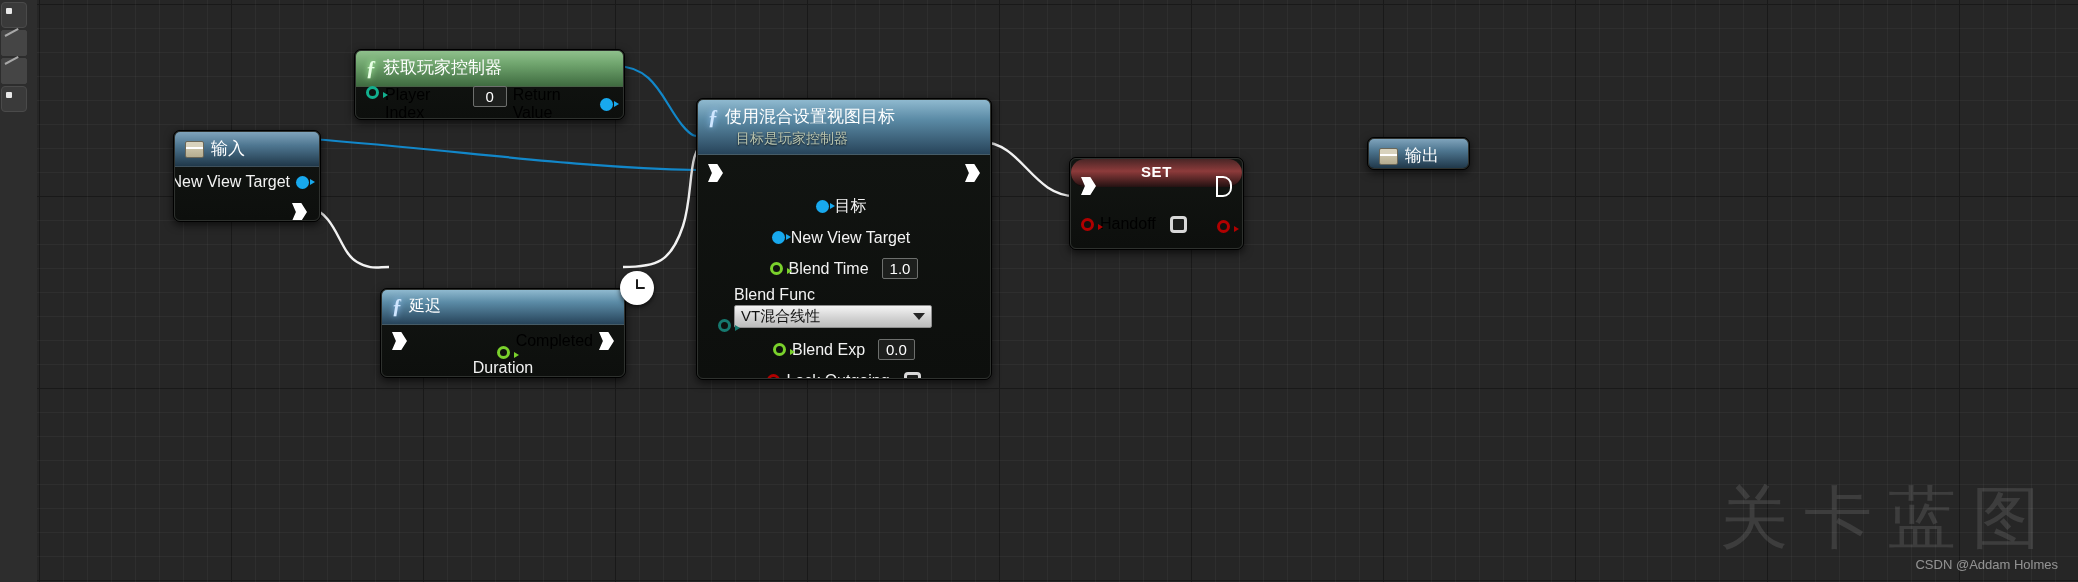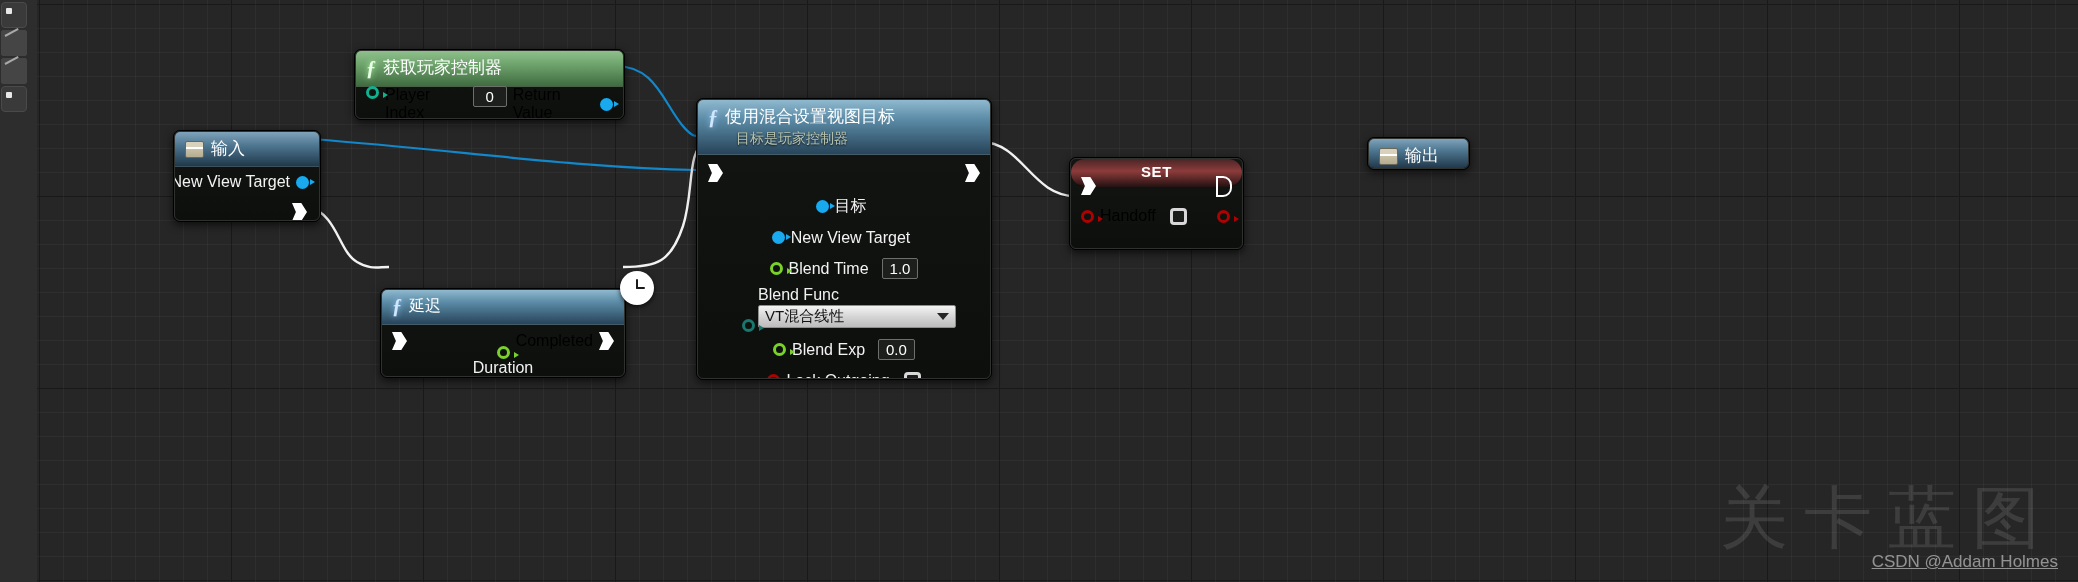--- a/index.html
+++ b/index.html
@@ -231,21 +231,21 @@
     width: 17px; height: 17px;
     margin-left: 8px;
     background: #1b1d1b;
     border: 3px solid #d8d8d8;
     border-radius: 4px;
     box-sizing: border-box;
     vertical-align: -3px;
   }
 
   
-  .combo-wrap { padding: 0 10px 6px 10px; position: relative; margin-left: 24px; }
+  .combo-wrap { padding: 0 10px 6px 10px; position: relative; }
   .combo-label {
     color: #f2f2f2;
     font-size: 16px;
     margin: 2px 0 1px 26px;
   }
   .combo-pinrow { position: relative; height: 0; }
   .combo-pin {
     position: absolute;
     left: 10px; top: 14px;
   }
@@ -324,25 +324,24 @@
     font-size: 68px;
     letter-spacing: 16px;
     color: rgba(255,255,255,0.11);
     white-space: nowrap;
     user-select: none;
   }
   #watermark-small {
     position: absolute;
     right: 20px;
     bottom: 10px;
-    font-size: 17px;
+    font-size: 13px;
     color: rgba(235,235,235,0.55);
     white-space: nowrap;
     user-select: none;
-    text-decoration: underline;
   }
 </style>
 </head>
 <body>
 
 <div id="app">
 
   <div id="left-rail">
     <div class="rail-inner">
       <div class="rail-btn">
@@ -497,21 +496,21 @@
     <div class="node" style="left:1032px; top:157px; width:175px; height:93px;">
       <div class="node-inner">
         <div class="node-header hdr-red">
           <span class="title-text">SET</span>
         </div>
         <div class="node-body">
           <div class="exec-row" style="height:26px; margin-top:-14px;">
             <span class="exec-pin"></span>
             <span class="exec-pin hollowed"></span>
           </div>
-          <div class="exec-row" style="height:34px;">
+          <div class="exec-row" style="height:34px;align-items:flex-end;">
             <span style="display:flex; align-items:center;">
               <span class="pin-circle hollow pin-bool"></span>
               <span class="pin-label">Handoff</span>
               <span class="checkbox"></span>
             </span>
             <span class="pin-circle hollow pin-bool" style="margin-right:2px;"></span>
           </div>
         </div>
       </div>
     </div>

